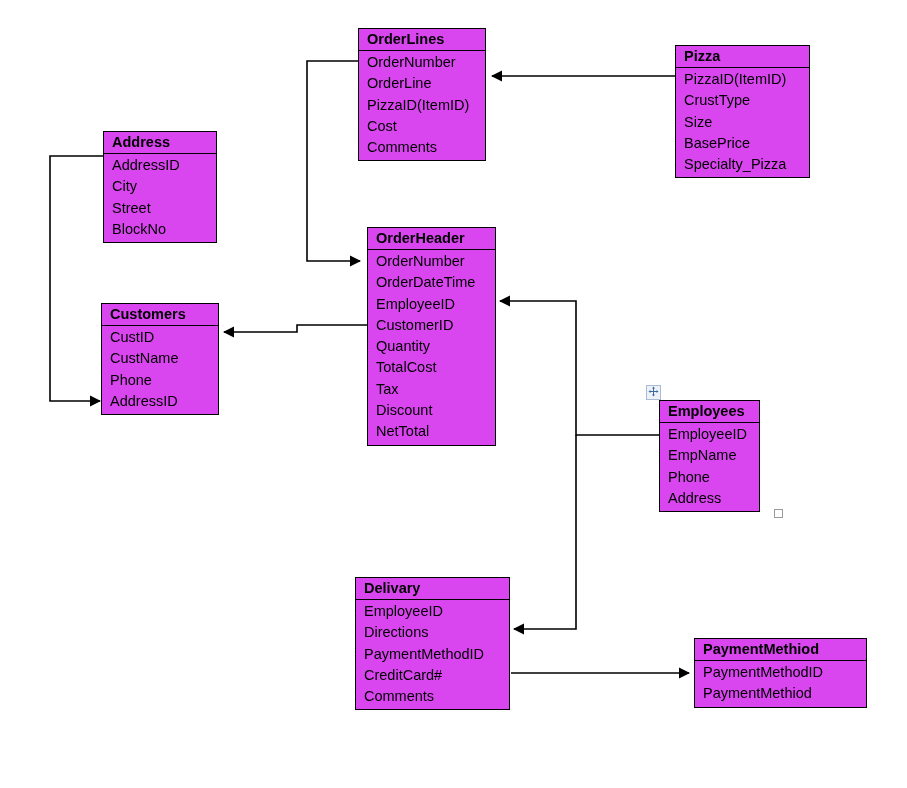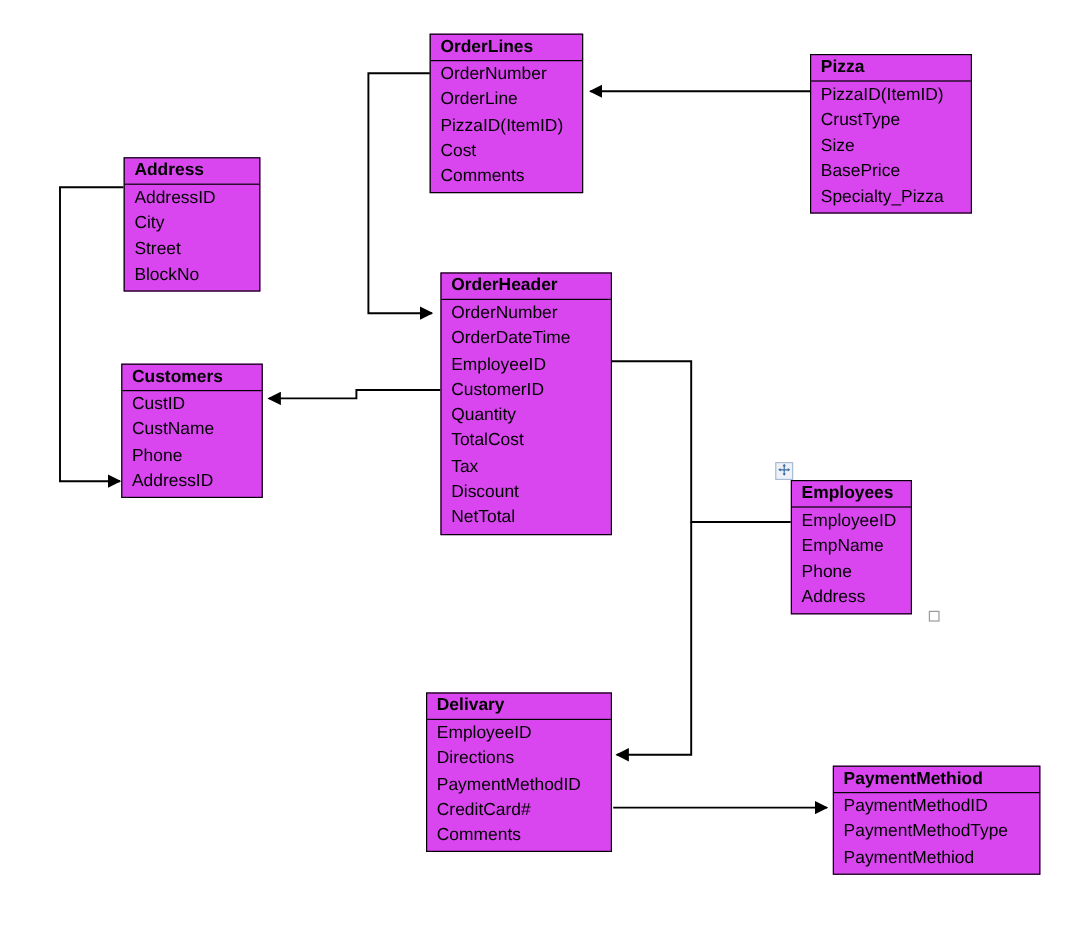--- a/index.html
+++ b/index.html
@@ -144,21 +144,21 @@
   <div class="entity" style="left:103px; top:131px; width:114px;">
     <div class="entity-title">Address</div>
     <div class="entity-fields">
       <div class="field">AddressID</div>
       <div class="field">City</div>
       <div class="field">Street</div>
       <div class="field">BlockNo</div>
     </div>
   </div>
 
-  <div class="entity" style="left:367px; top:227px; width:143px;">
+  <div class="entity" style="left:367px; top:227px; width:129px;">
     <div class="entity-title">OrderHeader</div>
     <div class="entity-fields">
       <div class="field">OrderNumber</div>
       <div class="field">OrderDateTime</div>
       <div class="field">EmployeeID</div>
       <div class="field">CustomerID</div>
       <div class="field">Quantity</div>
       <div class="field">TotalCost</div>
       <div class="field">Tax</div>
       <div class="field">Discount</div>
@@ -202,18 +202,17 @@
       <div class="field">PaymentMethodID</div>
       <div class="field">CreditCard#</div>
       <div class="field">Comments</div>
     </div>
   </div>
 
   <div class="entity" style="left:694px; top:638px; width:173px;">
     <div class="entity-title">PaymentMethiod</div>
     <div class="entity-fields">
       <div class="field">PaymentMethodID</div>
-      <div class="field">PaymentMethodType</div>
       <div class="field">PaymentMethiod</div>
     </div>
   </div>
 
 </div>
 
 </body></html>

